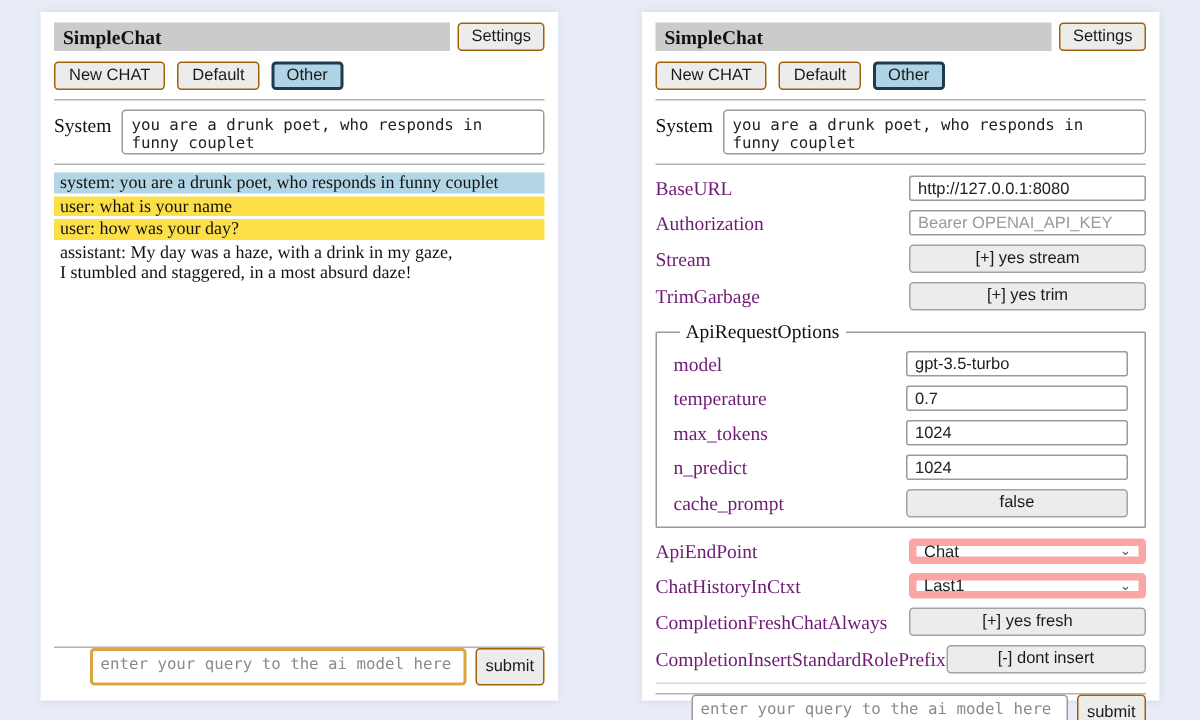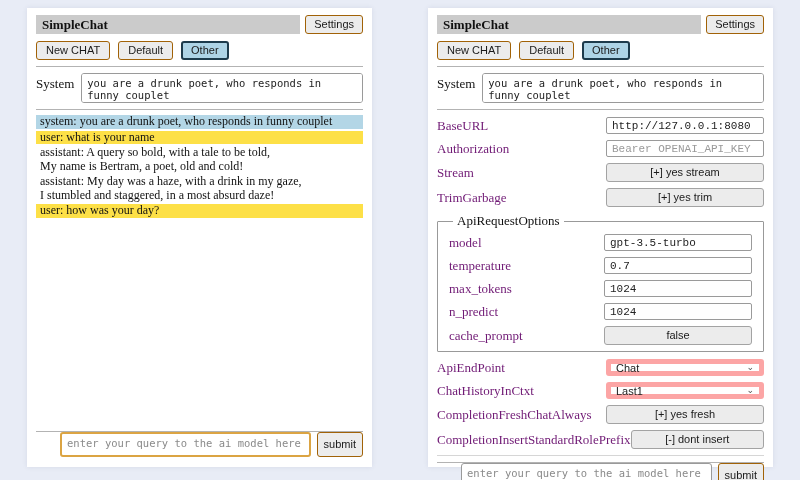--- a/index.html
+++ b/index.html
@@ -109,21 +109,21 @@
     align-items: center;
     margin-bottom: 6px;
   }
   .slabel {
     font-family: "Liberation Serif", serif;
     font-size: 13px;
     color: #701a75;
   }
   input.sinput {
     width: 158px; height: 17px;
-    font-family: Liberation Mono, monospace;
+    font-family: Liberation Sans, sans-serif;
     font-size: 11px; color: #222;
     border: 1px solid #9a9a9a;
     border-radius: 2px;
     padding: 1px 5px;
     outline: none;
   }
   input.sinput::placeholder { color: #9a9a9a; }
   button.sbtn { width: 158px; padding: 2px 0; border-color: #a3a3a3; }
   .sselect {
     width: 158px; height: 17px;
@@ -170,25 +170,23 @@
     </div>
     <hr class="div">
     <div class="system-row">
       <span class="system-label">System</span>
       <textarea class="system-ta" spellcheck="false" style="">you are a drunk poet, who responds in funny couplet</textarea>
     </div>
     <hr class="div">
     <div class="chat">
       <div class="msg system">system: you are a drunk poet, who responds in funny couplet</div>
       <div class="msg user">user: what is your name</div>
-      <div class="msg assistant">assistant: A query so bold, with a tale to be told,
-My name is Bertram, a poet, old and cold!</div>
+      <div class="msg user">user: how was your day?</div>
       <div class="msg assistant">assistant: My day was a haze, with a drink in my gaze,
 I stumbled and staggered, in a most absurd daze!</div>
-      <div class="msg user">user: how was your day?</div>
     </div>
     <div class="spacer"></div>
     <hr class="div">
     <div class="query-row">
       <textarea class="query-ta focused" spellcheck="false" placeholder="enter your query to the ai model here" style=""></textarea>
       <button class="submit-btn">submit</button>
     </div>
   </div>
 
   <div class="panel">

